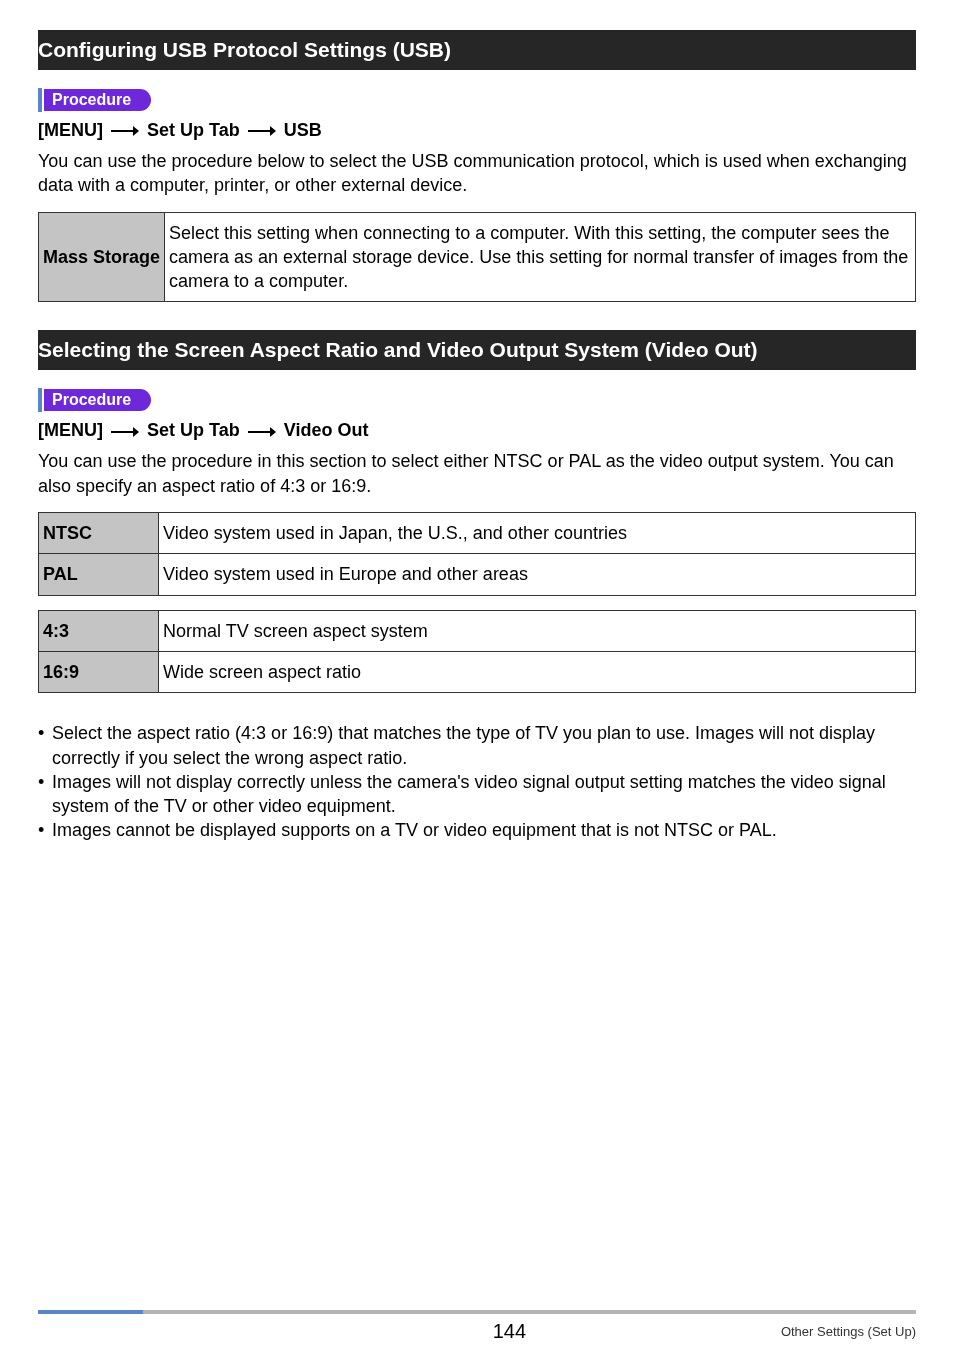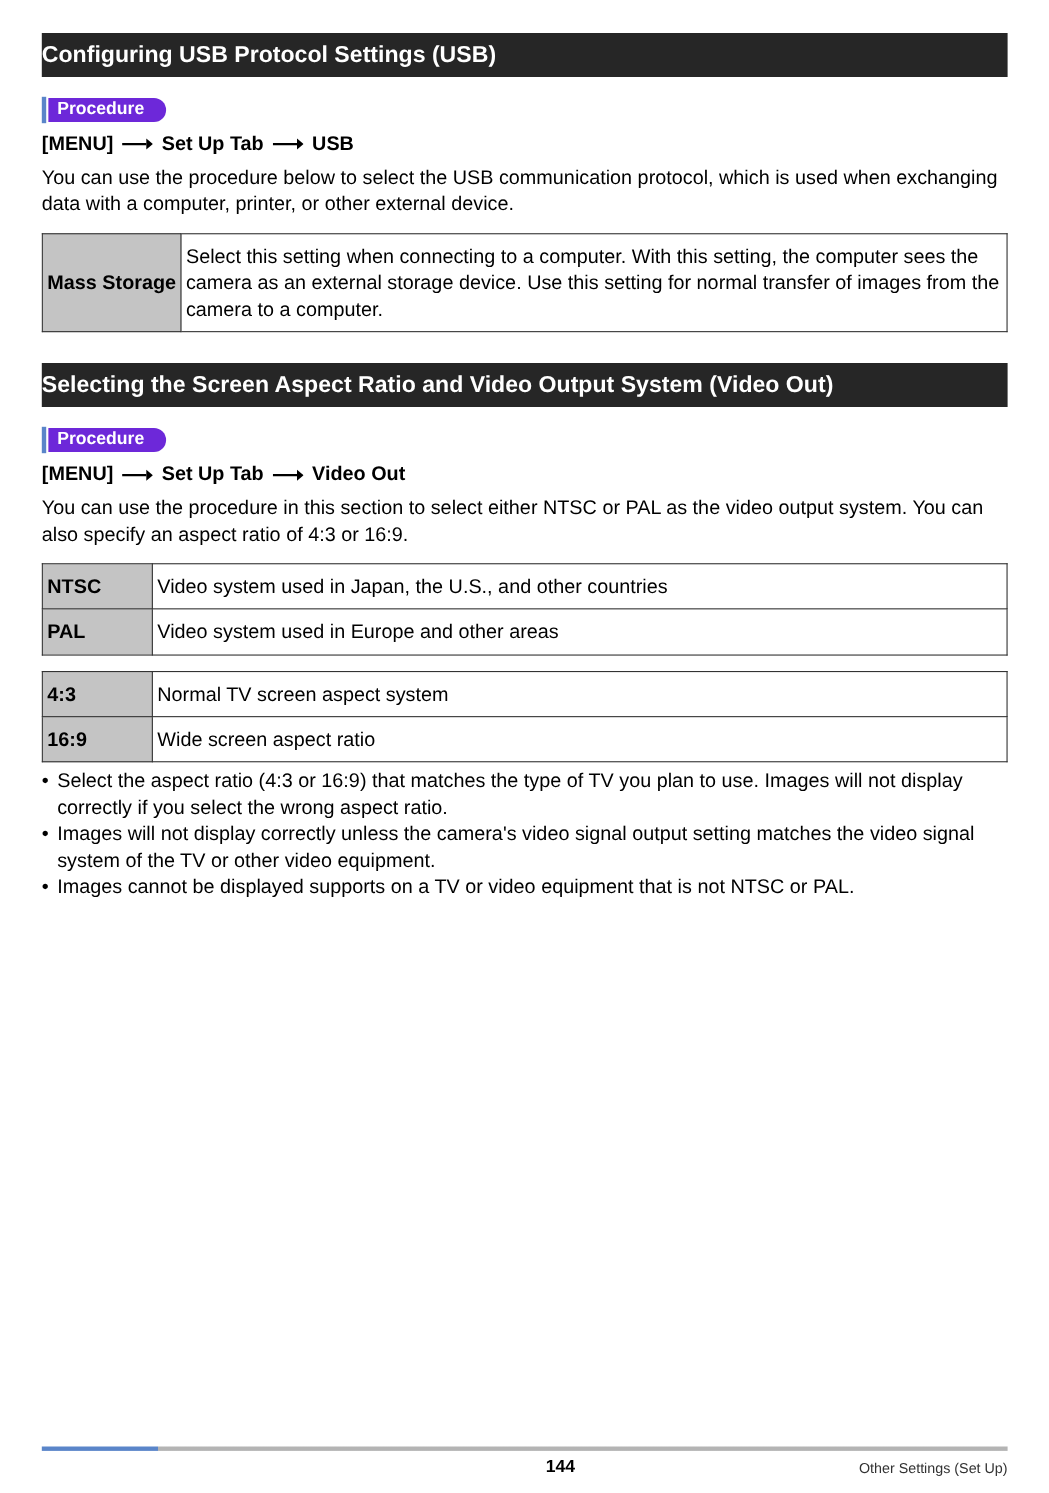--- a/index.html
+++ b/index.html
@@ -72,21 +72,21 @@
       text-align: left;
       font-size: 18px;
       line-height: 1.35;
     }
     table.data th {
       background: #c4c4c4;
       font-weight: bold;
       white-space: nowrap;
     }
     table.data.narrow th {
-      width: 100px;
+      width: 120px;
     }
     ul.bullets {
       list-style: none;
       padding-left: 0;
       margin-bottom: 20px;
     }
     ul.bullets li {
       position: relative;
       padding-left: 14px;
       line-height: 1.35;
@@ -106,24 +106,23 @@
       height: 4px;
       background: linear-gradient(to right, #5a85c9 0, #5a85c9 12%, #b4b4b4 12%, #b4b4b4 100%);
       margin-bottom: 6px;
     }
     .footer-row {
       display: flex;
       justify-content: space-between;
       align-items: center;
     }
     .footer-page {
-      font-size: 16px;
+      font-size: 20px;
       margin-left: auto;
       margin-right: auto;
-      font-weight: bold;
     }
     .footer-section {
       font-size: 13px;
       color: #333;
     }
   </style>
 </head>
 <body>
 
 <div class="section-title">Configuring USB Protocol Settings (USB)</div>
@@ -187,21 +186,21 @@
     <th>NTSC</th>
     <td>Video system used in Japan, the U.S., and other countries</td>
   </tr>
   <tr>
     <th>PAL</th>
     <td>Video system used in Europe and other areas</td>
   </tr>
 </tbody>
   </table>
 
-<table class="data narrow" style="margin-bottom:4px">
+<table class="data narrow" style="margin-bottom:28px">
   <tbody>
       <tr>
     <th>4:3</th>
     <td>Normal TV screen aspect system</td>
   </tr>
   <tr>
     <th>16:9</th>
     <td>Wide screen aspect ratio</td>
   </tr>
 </tbody>

